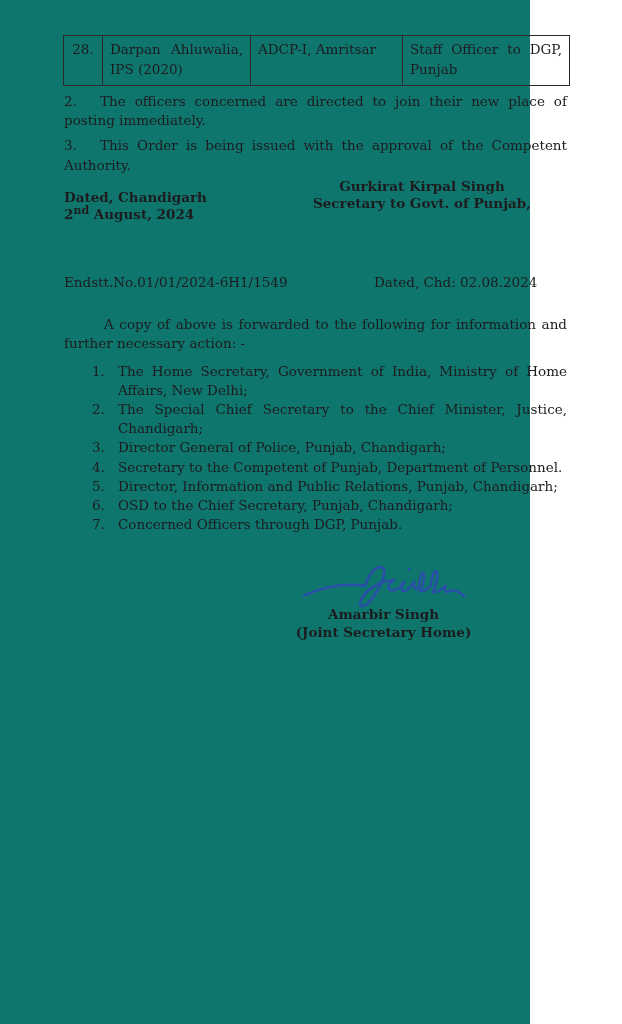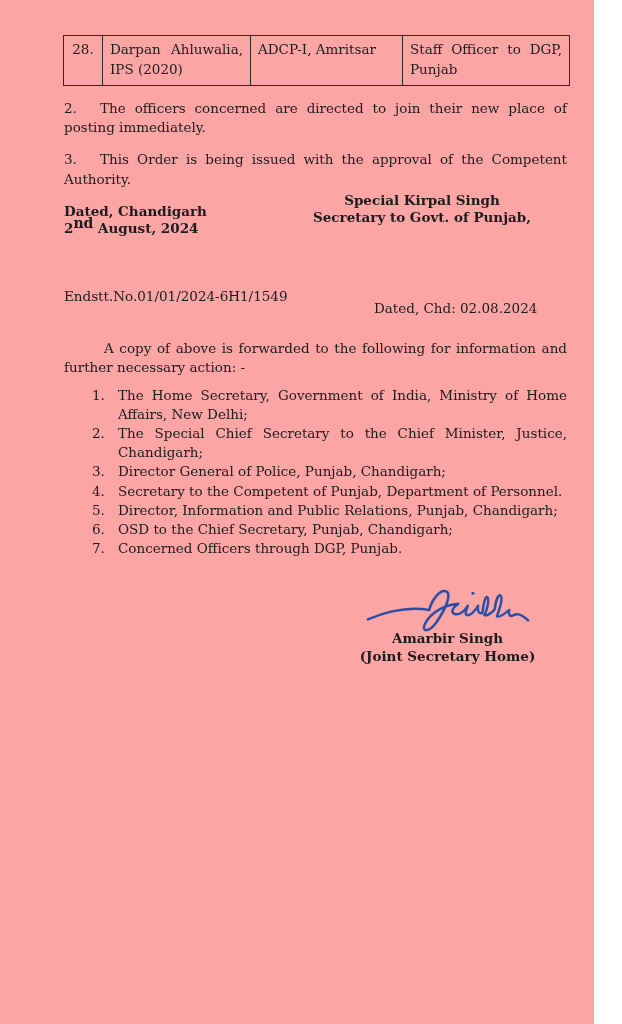--- a/index.html
+++ b/index.html
@@ -10,44 +10,44 @@
     position: relative;
     font-family: "DejaVu Serif", "Liberation Serif", serif;
     color: #1c1c1e;
     font-size: 13.5px;
     line-height: 1.42;
     overflow: hidden;
   }
   .page {
     position: absolute;
     top: 0; left: 0;
-    width: 594px; height: 1024px;
+    width: 530px; height: 1024px;
     padding: 35px 54px 0 64px;
-    background: #fca5a5;
+    background: #0f766e;
   }
   
   table.posting {
     border-collapse: collapse;
     width: 506px;
     margin-left: -1px;
     table-layout: fixed;
   }
   table.posting td {
     border: 1.6px solid #2a2a2c;
     vertical-align: top;
     padding: 4px 7px 6px 7px;
     line-height: 1.45;
   }
   td.c-sno   { width: 39px;  text-align: center; padding-left: 3px; padding-right: 3px; }
   td.c-name  { width: 148px; text-align: justify; margin-top: 37px; }
   td.c-cur   { width: 152px; margin-left: 28px; }
   td.c-new   { width: 167px; text-align: justify; }
   
   .para {
-    margin-top: 13px;
+    margin-top: 6px;
     text-align: justify;
     width: 503px;
   }
   .para .pnum { display: inline-block; width: 36px; }
   
   .sig-row {
     margin-top: 3px;
     display: flex;
     width: 503px;
   }
@@ -57,32 +57,32 @@
     margin-top: 11px;
     line-height: 1.25;
   }
   .sig-right {
     margin-left: auto;
     width: 290px;
     font-weight: bold;
     text-align: center;
     line-height: 1.25;
   }
-  sup { font-size: 14px; vertical-align: super; line-height: 0; }
+  sup { font-size: 11px; vertical-align: super; line-height: 0; }
   
   .endstt {
     margin-top: 50px;
     position: relative;
     width: 503px;
     height: 20px;
   }
-  .endstt .e-date { position: absolute; left: 310px; top: 12px; text-align: center; }
+  .endstt .e-date { position: absolute; left: 310px; top: 0; text-align: center; }
   
   .fwd {
-    margin-top: 32px;
+    margin-top: 22px;
     text-align: justify;
     text-indent: 40px;
     width: 503px;
   }
   
   .cc-list { margin-top: 9px; width: 503px; }
   .cc-item {
     display: flex;
     margin-left: 28px;
   }
@@ -124,21 +124,21 @@
   <p class="para">
     <span class="pnum">3.</span><span>This Order is being issued with the approval of the Competent Authority.</span>
   </p>
 
   <div class="sig-row">
     <div class="sig-left">
       <div>Dated, Chandigarh</div>
       <div><span>2</span><sup>nd</sup><span> August, 2024</span></div>
     </div>
     <div class="sig-right">
-      <div>Special Kirpal Singh</div>
+      <div>Gurkirat Kirpal Singh</div>
       <div>Secretary to Govt. of Punjab,</div>
     </div>
   </div>
 
   <div class="endstt">
     <span>Endstt.No.01/01/2024-6H1/1549</span>
     <span class="e-date">Dated, Chd:  02.08.2024</span>
   </div>
 
   <p class="fwd">A copy of above is forwarded to the following for information and further necessary action: -</p>

